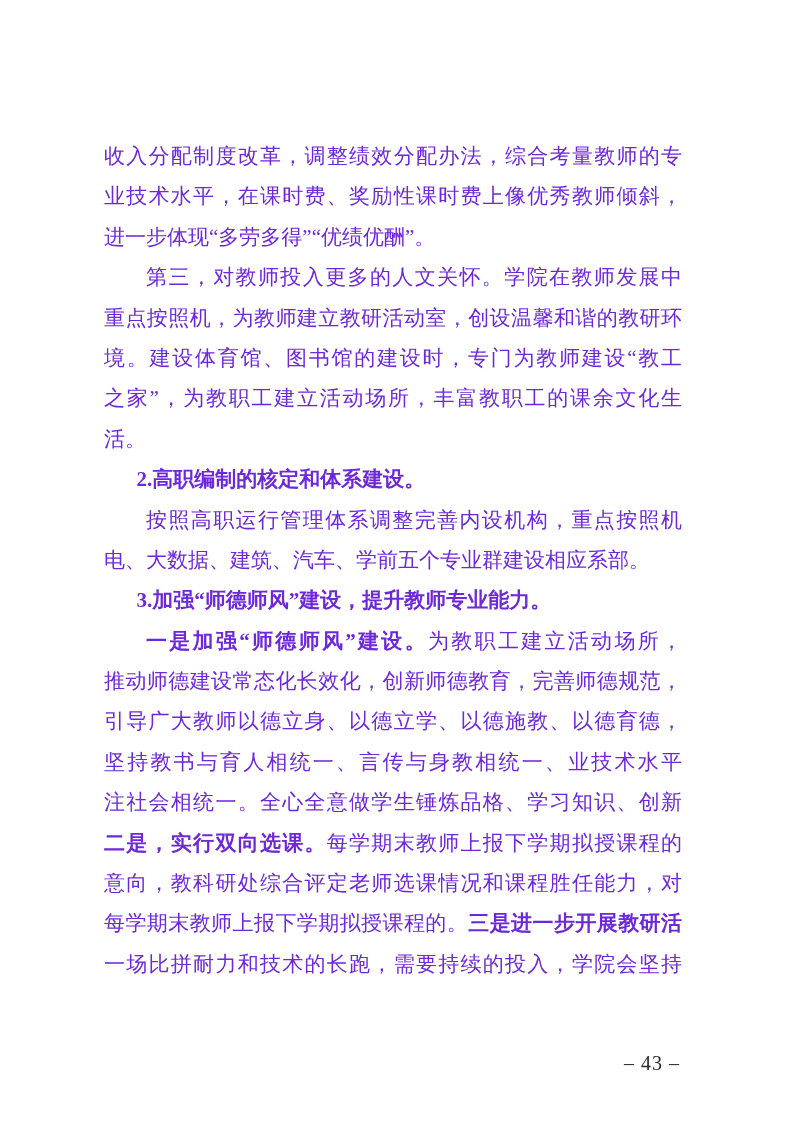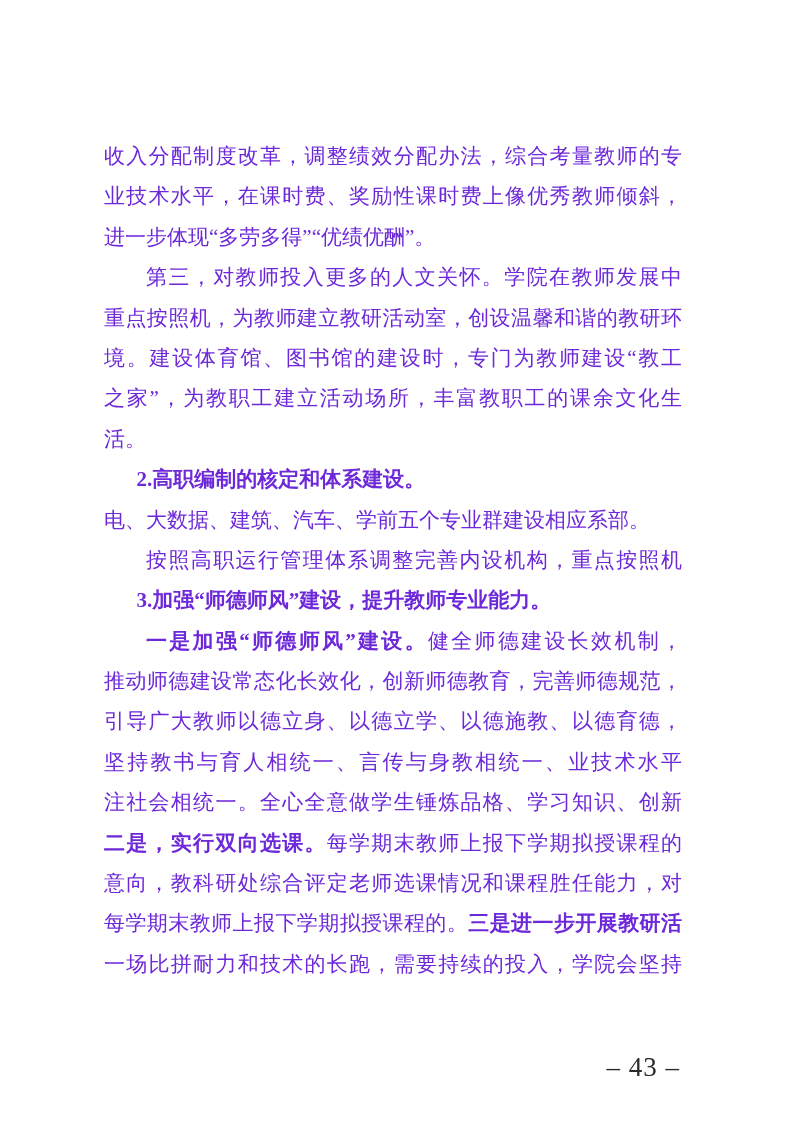--- a/index.html
+++ b/index.html
@@ -44,21 +44,21 @@
   .seg.bold {
     font-weight: 700;
   }
   .pagenum {
     position: absolute;
     top: 1052px;
     left: 0;
     width: 680px;
     text-align: right;
     font-family: "Liberation Serif", "DejaVu Serif", serif;
-    font-size: 27px;
+    font-size: 20px;
     color: #2a2a2a;
     letter-spacing: 1px;
   }
 </style>
 </head>
 <body>
 
 <div class="page">
   <div class="doc-body">
       <div class="para">
@@ -70,28 +70,28 @@
         <div class="line fill indent"><span class="seg">第三，对教师投入更多的人文关怀。学院在教师发展中</span></div>
         <div class="line fill"><span class="seg">重点按照机，为教师建立教研活动室，创设温馨和谐的教研环</span></div>
         <div class="line fill"><span class="seg">境。建设体育馆、图书馆的建设时，专门为教师建设“教工</span></div>
         <div class="line fill"><span class="seg">之家”，为教职工建立活动场所，丰富教职工的课余文化生</span></div>
         <div class="line"><span class="seg">活。</span></div>
       </div>
       <div class="para heading">
         <div class="line indent"><span class="seg bold">2.高职编制的核定和体系建设。</span></div>
       </div>
       <div class="para">
+        <div class="line fill indent"><span class="seg">按照高职运行管理体系调整完善内设机构，重点按照机</span></div>
         <div class="line"><span class="seg">电、大数据、建筑、汽车、学前五个专业群建设相应系部。</span></div>
-        <div class="line fill indent"><span class="seg">按照高职运行管理体系调整完善内设机构，重点按照机</span></div>
       </div>
       <div class="para heading">
         <div class="line indent"><span class="seg bold">3.加强“师德师风”建设，提升教师专业能力。</span></div>
       </div>
       <div class="para">
-        <div class="line fill indent"><span class="seg bold">一是加强“师德师风”建设。</span><span class="seg">健全师德建设长效机制，</span></div>
+        <div class="line fill indent"><span class="seg bold">一是加强“师德师风”建设。</span><span class="seg">为教职工建立活动场所，</span></div>
         <div class="line fill"><span class="seg">推动师德建设常态化长效化，创新师德教育，完善师德规范，</span></div>
         <div class="line fill"><span class="seg">引导广大教师以德立身、以德立学、以德施教、以德育德，</span></div>
         <div class="line fill"><span class="seg">坚持教书与育人相统一、言传与身教相统一、业技术水平</span></div>
         <div class="line fill"><span class="seg">注社会相统一。全心全意做学生锤炼品格、学习知识、创新</span></div>
         <div class="line fill"><span class="seg bold">二是，实行双向选课。</span><span class="seg">每学期末教师上报下学期拟授课程的</span></div>
         <div class="line fill"><span class="seg">意向，教科研处综合评定老师选课情况和课程胜任能力，对</span></div>
         <div class="line fill"><span class="seg">每学期末教师上报下学期拟授课程的。</span><span class="seg bold">三是进一步开展教研活</span></div>
         <div class="line fill"><span class="seg">一场比拼耐力和技术的长跑，需要持续的投入，学院会坚持</span></div>
       </div>
     </div>

